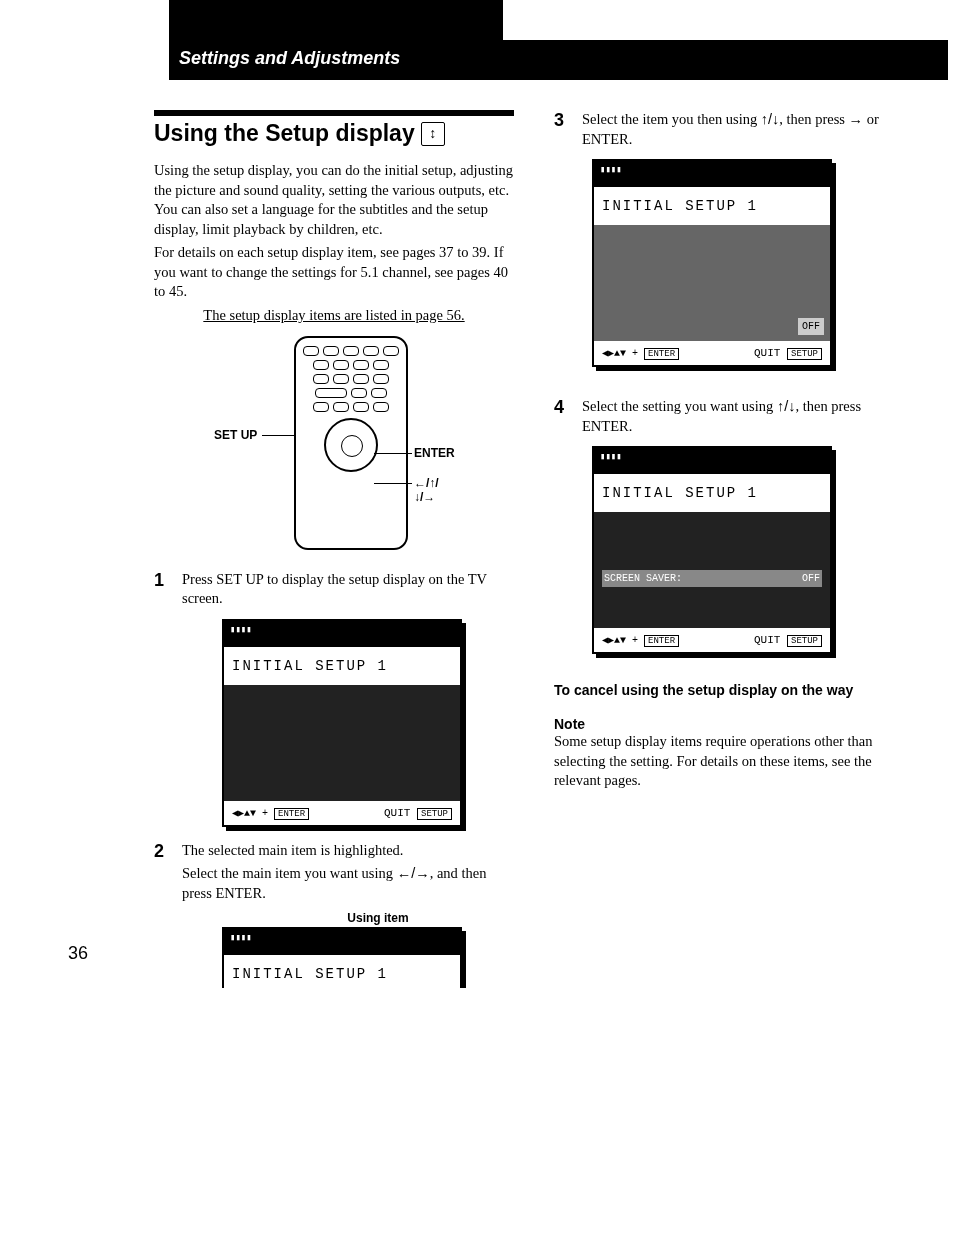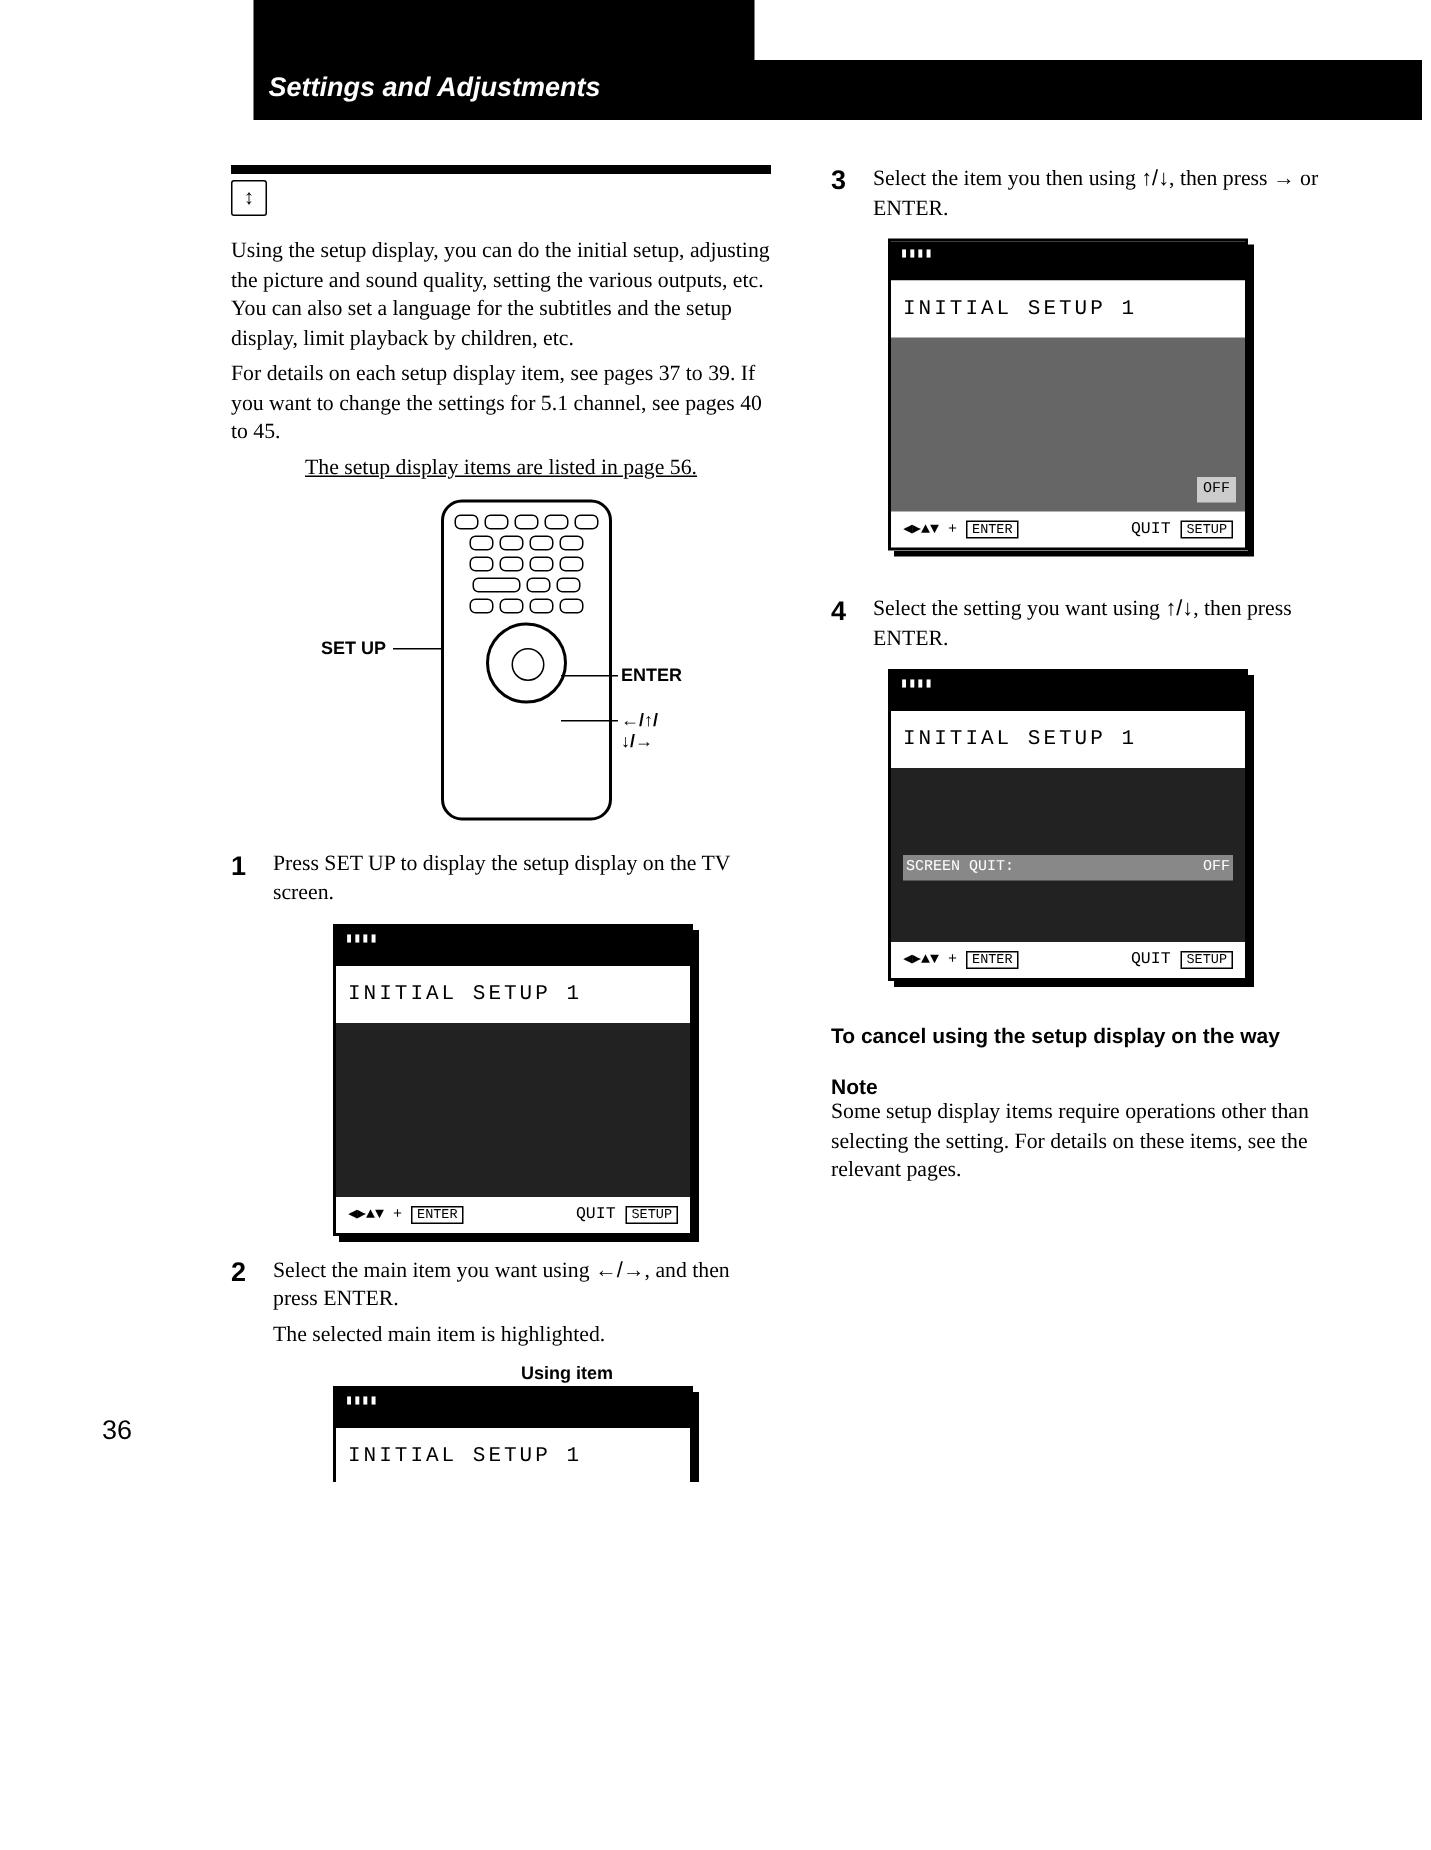--- a/index.html
+++ b/index.html
@@ -259,20 +259,21 @@
   <div class="header-bar">
     <span>Settings and Adjustments</span>
   </div>
 
   <div class="content">
 
     <div class="col">
 
       <div class="title-block">
         <h1>
+          <span>Using the Setup display</span>
           <span class="remote-icon"></span>
         </h1>
       </div>
 
       <p>Using the setup display, you can do the initial setup, adjusting the picture and sound quality, setting the various outputs, etc. You can also set a language for the subtitles and the setup display, limit playback by children, etc.</p>
       <p>For details on each setup display item, see pages 37 to 39. If you want to change the settings for 5.1 channel, see pages 40 to 45.</p>
       <p class="underline">The setup display items are listed in page 56.</p>
 
       <div class="remote-diagram">
         <div class="remote-body">
@@ -330,24 +331,24 @@
                 <span><span>QUIT</span> <span class="btn-label">SETUP</span></span>
               </div>
             </div>
           </div>
         </div>
       </div>
 
       <div class="step">
         <div class="step-num">2</div>
         <div>
+          <p>The selected main item is highlighted.</p>
           <p>
             <span>Select the main item you want using </span><span class="arrow">←/→</span><span>, and then press ENTER.</span>
           </p>
-          <p>The selected main item is highlighted.</p>
           <div class="main-item-label">Using item</div>
           <div class="osd" style="margin-top:2px;">
             <div class="osd-frame">
               <div class="osd-tabs">▮▮▮▮</div>
               <div class="osd-title">INITIAL SETUP 1</div>
               <div class="osd-body">
                 <div class="row-hl-inv">
                   <span>TV TYPE:</span>
                   <span>4:3 LETTER BOX</span>
                 </div>
@@ -393,21 +394,21 @@
           <p>
             <span>Select the setting you want using </span><span class="arrow">↑/↓</span><span>, then press ENTER.</span>
           </p>
           <div class="osd" style="margin-left:10px;">
             <div class="osd-frame">
               <div class="osd-tabs">▮▮▮▮</div>
               <div class="osd-title">INITIAL SETUP 1</div>
               <div class="osd-body">
                 <div style="height:50px;"></div>
                 <div class="row-hl">
-                  <span>SCREEN QUIT:</span>
+                  <span>SCREEN SAVER:</span>
                   <span>OFF</span>
                 </div>
               </div>
               <div class="osd-foot">
                 <span class="nav">◀▶▲▼ + <span class="btn-label">ENTER</span></span>
                 <span><span>QUIT</span> <span class="btn-label">SETUP</span></span>
               </div>
             </div>
           </div>
         </div>

